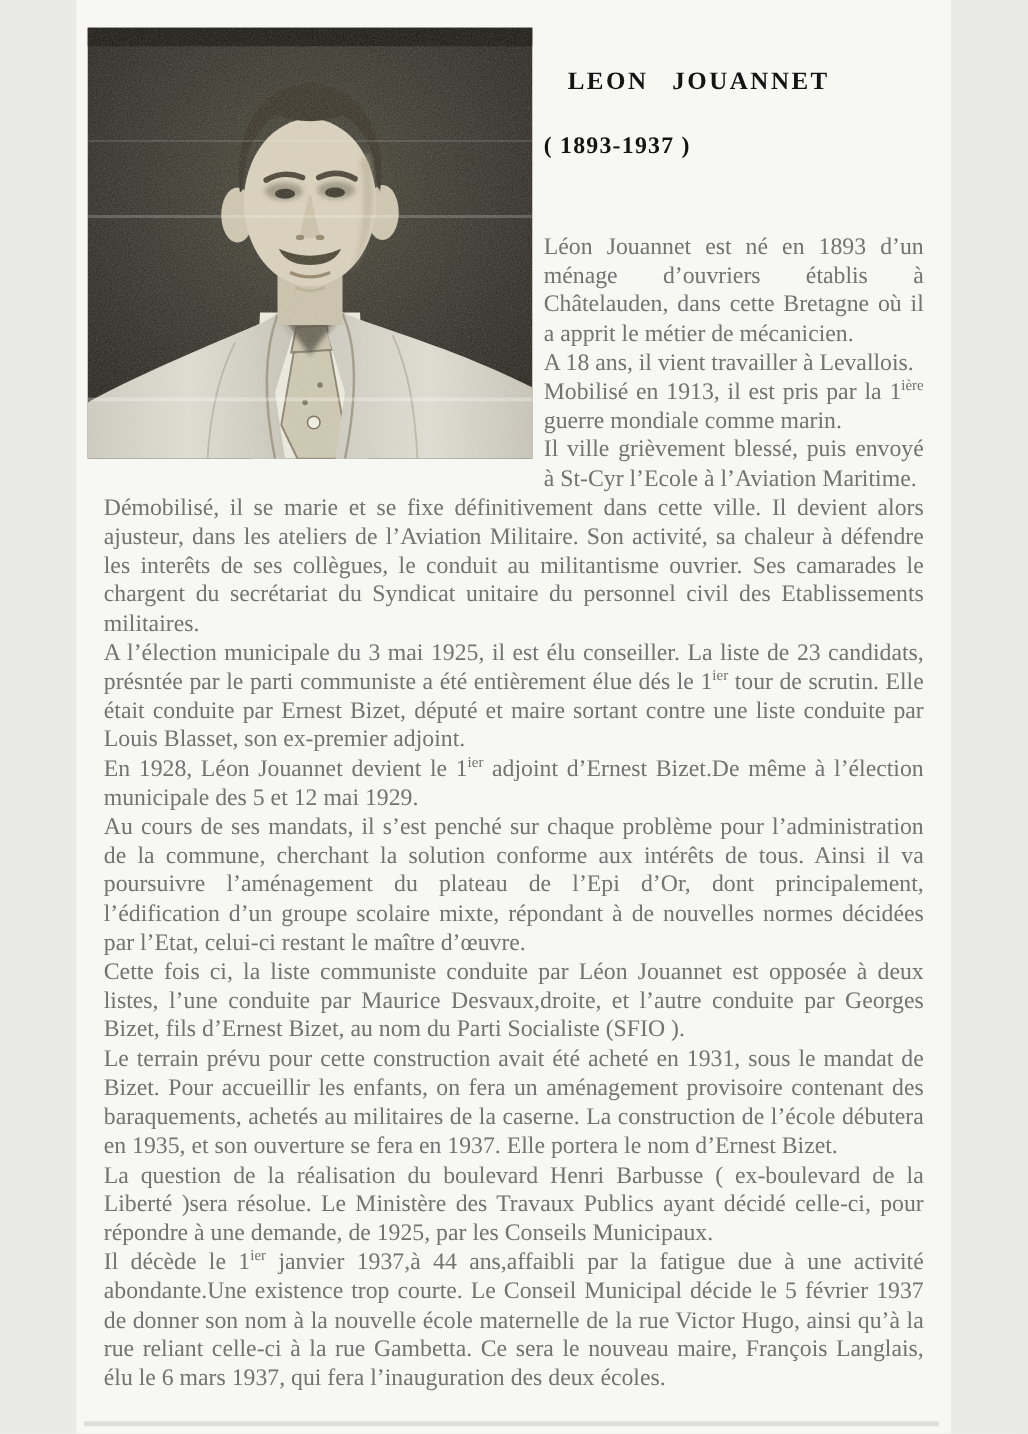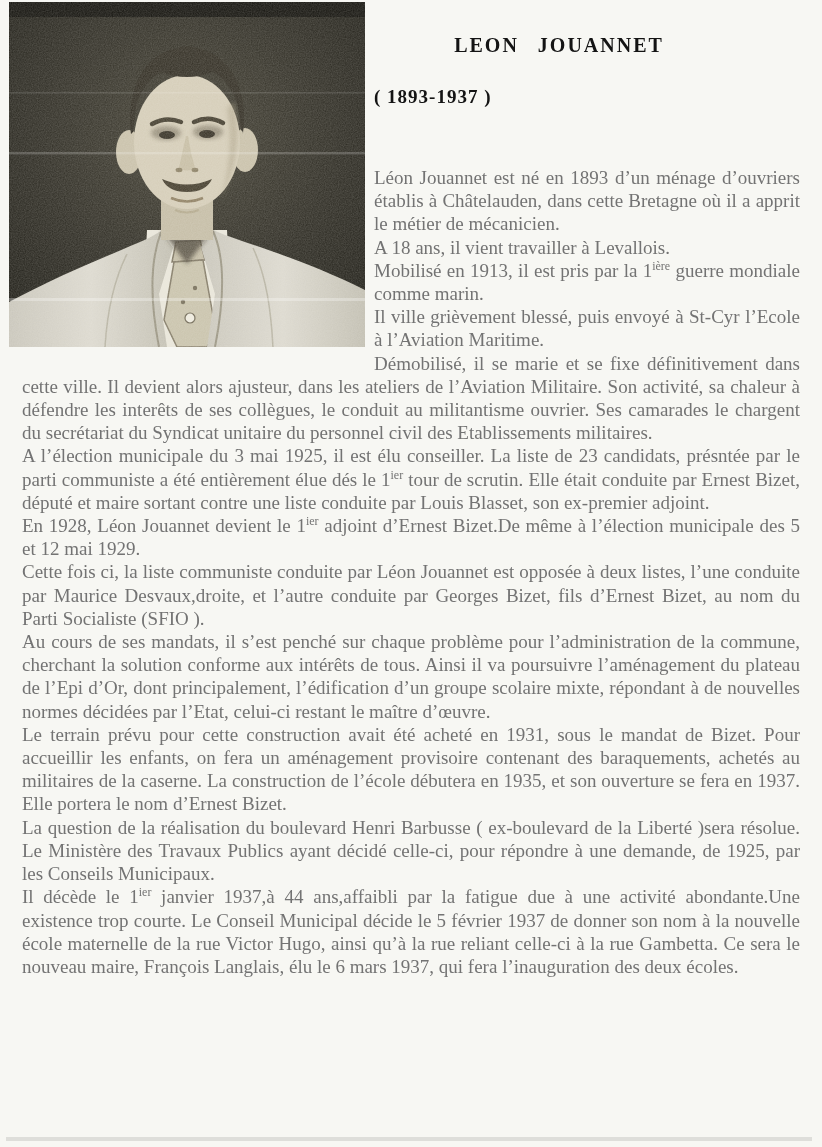--- a/index.html
+++ b/index.html
@@ -2,28 +2,28 @@
 <html lang="fr"><head>
 <meta charset="utf-8">
 <style>
   html, body { margin: 0; padding: 0; }
   body {
     background: #e9e9e6;
     font-family: "Liberation Serif", "DejaVu Serif", serif;
   }
   .page {
     position: relative;
-    width: 822px;
+    width: 700px;
     height: 1147px;
     margin: 0 auto;
     background: #f7f7f3;
     color: #1b1b1b;
     overflow: hidden;
     box-sizing: border-box;
-    padding: 4px 22px 0 22px;
+    padding: 24px 22px 0 22px;
   }
   .photo-wrap {
     float: left;
     width: 356px;
     height: 345px;
     margin: -2px 9px 6px -13px;
   }
   .photo-wrap svg { display: block; }
   .heading-zone { padding-right: 56px; }
   .doc-title {
@@ -165,21 +165,21 @@
       <p class="para">Léon Jouannet est né en 1893 d’un ménage d’ouvriers établis à Châtelauden, dans cette Bretagne où il a apprit le métier de mécanicien.</p>
       <p class="para">A 18 ans, il vient travailler à Levallois.</p>
       <p class="para">Mobilisé en 1913, il est pris par la 1<sup>ière</sup> guerre mondiale comme marin.</p>
       <p class="para">Il ville grièvement blessé, puis envoyé à St-Cyr l’Ecole à l’Aviation Maritime.</p>
     </div>
 
   <div class="body-flow">
       <p class="para">Démobilisé, il se marie et se fixe définitivement dans cette ville. Il devient alors ajusteur, dans les ateliers de l’Aviation Militaire. Son activité, sa chaleur à défendre les interêts de ses collègues, le conduit au militantisme ouvrier. Ses camarades le chargent du secrétariat du Syndicat unitaire du personnel civil des Etablissements militaires.</p>
       <p class="para">A l’élection municipale du 3 mai 1925, il est élu conseiller. La liste de 23 candidats, présntée par le parti communiste a été entièrement élue dés le 1<sup>ier</sup> tour de scrutin. Elle était conduite par Ernest Bizet, député et maire sortant contre une liste conduite par Louis Blasset, son ex-premier adjoint.</p>
       <p class="para">En 1928, Léon Jouannet devient le 1<sup>ier</sup> adjoint d’Ernest Bizet.De même à l’élection municipale des 5 et 12 mai 1929.</p>
+      <p class="para">Au cours de ses mandats, il s’est penché sur chaque problème pour l’administration de la commune, cherchant la solution conforme aux intérêts de tous. Ainsi il va poursuivre l’aménagement du plateau de l’Epi d’Or, dont principalement, l’édification d’un groupe scolaire mixte, répondant à de nouvelles normes décidées par l’Etat, celui-ci restant le maître d’œuvre.</p>
       <p class="para">Cette fois ci, la liste communiste conduite par Léon Jouannet est opposée à deux listes, l’une conduite par Maurice Desvaux,droite, et l’autre conduite par Georges Bizet, fils d’Ernest Bizet, au nom du Parti Socialiste (SFIO ).</p>
-      <p class="para">Au cours de ses mandats, il s’est penché sur chaque problème pour l’administration de la commune, cherchant la solution conforme aux intérêts de tous. Ainsi il va poursuivre l’aménagement du plateau de l’Epi d’Or, dont principalement, l’édification d’un groupe scolaire mixte, répondant à de nouvelles normes décidées par l’Etat, celui-ci restant le maître d’œuvre.</p>
       <p class="para">Le terrain prévu pour cette construction avait été acheté en 1931, sous le mandat de Bizet. Pour accueillir les enfants, on fera un aménagement provisoire contenant des baraquements, achetés au militaires de la caserne. La construction de l’école débutera en 1935, et son ouverture se fera en 1937. Elle portera le nom d’Ernest Bizet.</p>
       <p class="para">La question de la réalisation du boulevard Henri Barbusse ( ex-boulevard de la Liberté )sera résolue. Le Ministère des Travaux Publics ayant décidé celle-ci, pour répondre à une demande, de 1925, par les Conseils Municipaux.</p>
       <p class="para">Il décède le 1<sup>ier</sup> janvier 1937,à 44 ans,affaibli par la fatigue due à une activité abondante.Une existence trop courte. Le Conseil Municipal décide le 5 février 1937 de donner son nom à la nouvelle école maternelle de la rue Victor Hugo, ainsi qu’à la rue reliant celle-ci à la rue Gambetta. Ce sera le nouveau maire, François Langlais, élu le 6 mars 1937, qui fera l’inauguration des deux écoles.</p>
     </div>
 
   <div class="scan-band"></div>
 </div>
 
 </body></html>

